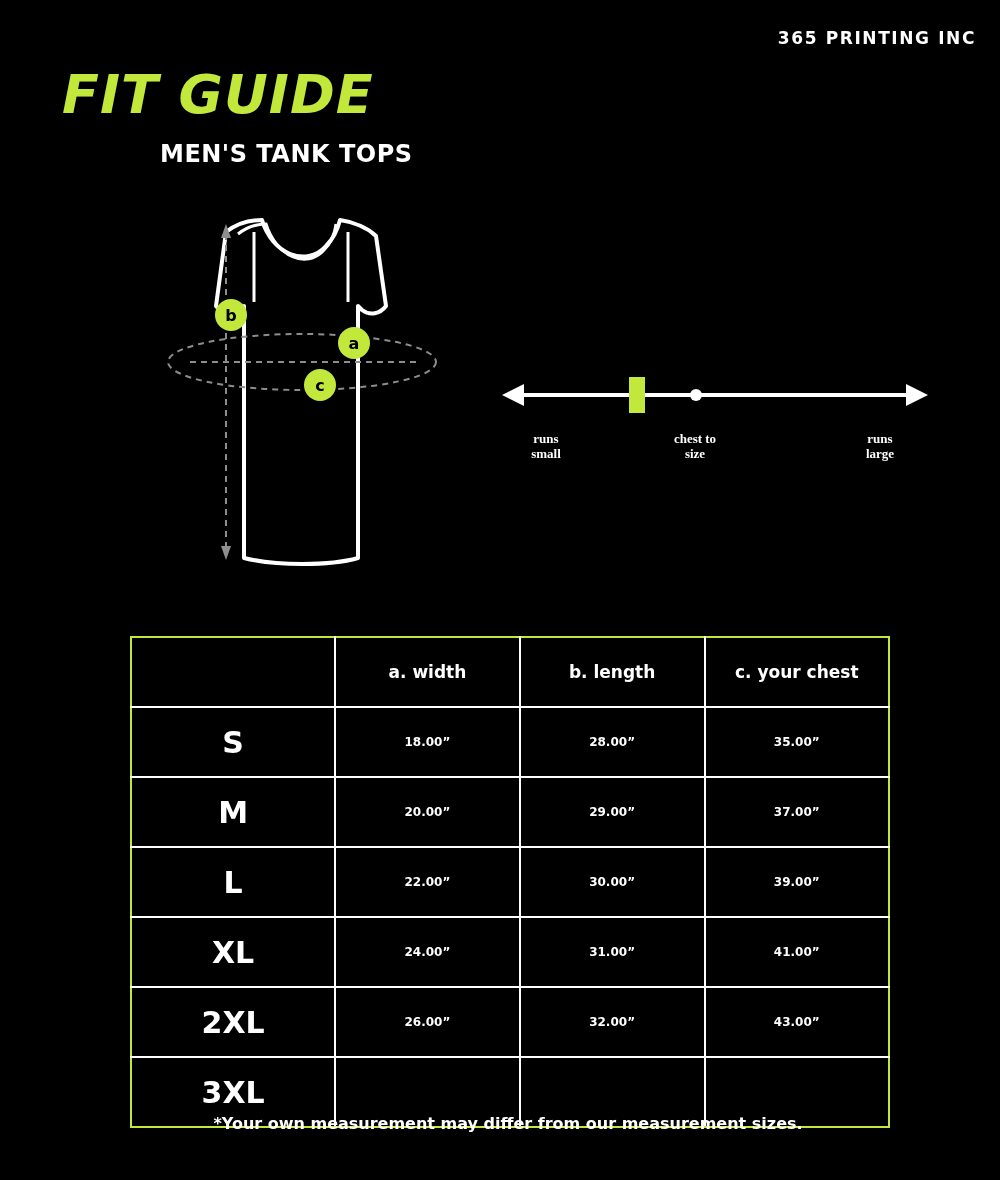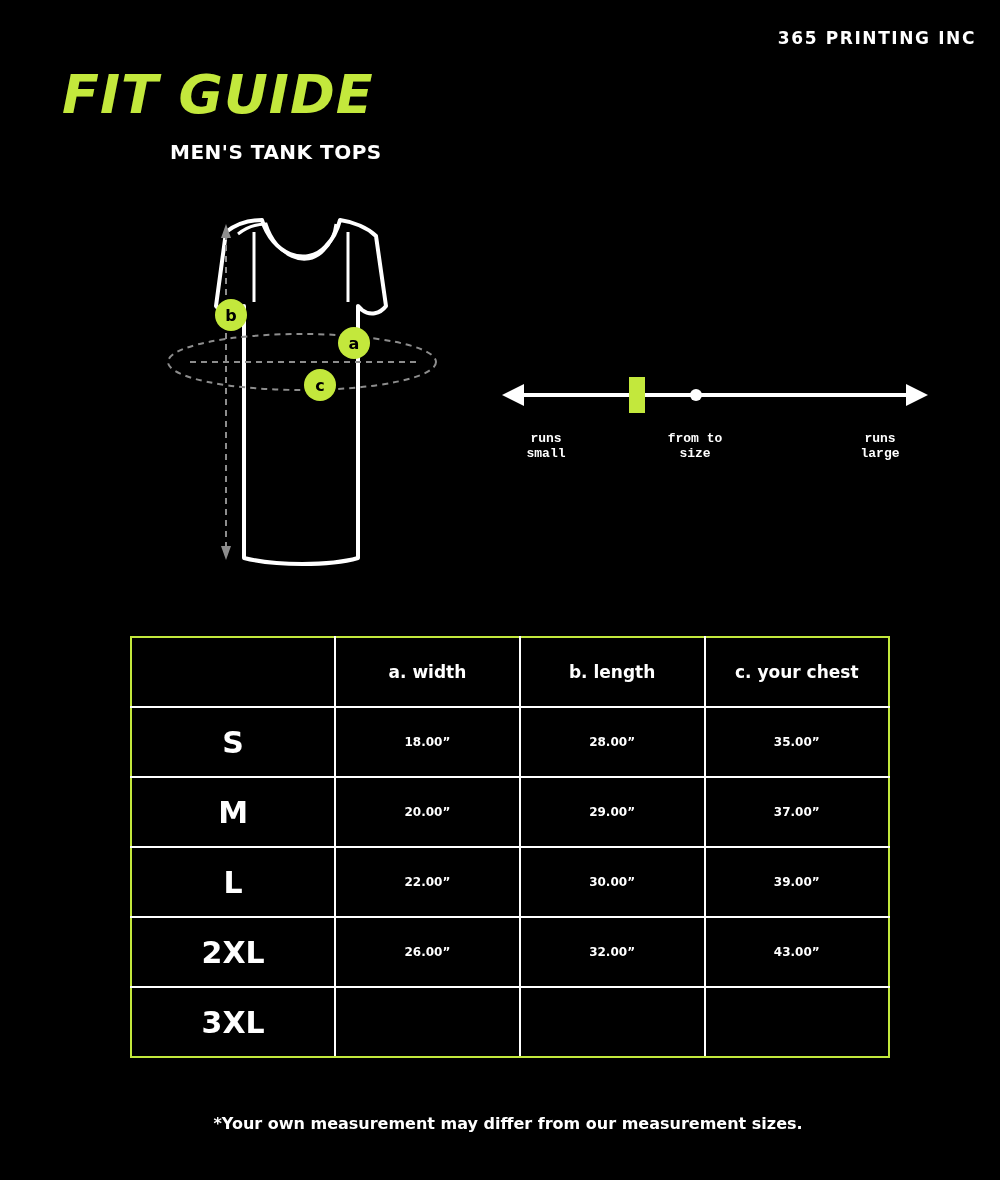--- a/index.html
+++ b/index.html
@@ -36,24 +36,24 @@
     font-style: italic;
     font-size: 54px;
     letter-spacing: 1px;
     color: #c3e83c;
     line-height: 1;
   }
 
   .subtitle {
     position: absolute;
     top: 140px;
-    left: 170px;
-    font-family: "DejaVu Sans", sans-serif;
-    font-weight: bold;
-    font-size: 20px;
+    left: 160px;
+    font-family: "DejaVu Sans", sans-serif;
+    font-weight: bold;
+    font-size: 24px;
     letter-spacing: 0.5px;
     color: #ffffff;
   }
 
   .tank-wrap {
     position: absolute;
     top: 210px;
     left: 130px;
     width: 360px;
     height: 390px;
@@ -61,21 +61,21 @@
 
   .scale-wrap {
     position: absolute;
     top: 360px;
     left: 500px;
     width: 430px;
     height: 120px;
   }
   .scale-label {
     position: absolute;
-    font-family: Liberation Mono, monospace;
+    font-family: Liberation Serif, serif;
     font-weight: bold;
     font-size: 13px;
     color: #ffffff;
     text-align: center;
     line-height: 1.15;
   }
   .scale-label.small { left: 6px; top: 72px; width: 80px; }
   .scale-label.true  { left: 150px; top: 72px; width: 90px; }
   .scale-label.large { left: 340px; top: 72px; width: 80px; }
 
@@ -176,21 +176,21 @@
     <polygon points="2,35 24,24 24,46" fill="#ffffff"></polygon>
     <polygon points="428,35 406,24 406,46" fill="#ffffff"></polygon>
     <rect x="129" y="17" width="16" height="36" fill="#c3e83c"></rect>
     <circle cx="196" cy="35" r="6" fill="#ffffff"></circle>
   </svg>
   <div class="scale-label small">
     <span>runs</span><br>
     <span>small</span>
   </div>
   <div class="scale-label true">
-    <span>from to</span><br>
+    <span>chest to</span><br>
     <span>size</span>
   </div>
   <div class="scale-label large">
     <span>runs</span><br>
     <span>large</span>
   </div>
 </div>
 
 <table class="sizes">
   <tbody>
@@ -212,20 +212,26 @@
       <td class="col-b">29.00”</td>
       <td class="col-c">37.00”</td>
     </tr>
     <tr class="body">
       <td class="size-cell">L</td>
       <td class="col-a">22.00”</td>
       <td class="col-b">30.00”</td>
       <td class="col-c">39.00”</td>
     </tr>
     <tr class="body">
+      <td class="size-cell">XL</td>
+      <td class="col-a">24.00”</td>
+      <td class="col-b">31.00”</td>
+      <td class="col-c">41.00”</td>
+    </tr>
+    <tr class="body">
       <td class="size-cell">2XL</td>
       <td class="col-a">26.00”</td>
       <td class="col-b">32.00”</td>
       <td class="col-c">43.00”</td>
     </tr>
     <tr class="body">
       <td class="size-cell">3XL</td>
       <td class="col-a"></td>
       <td class="col-b"></td>
       <td class="col-c"></td>

